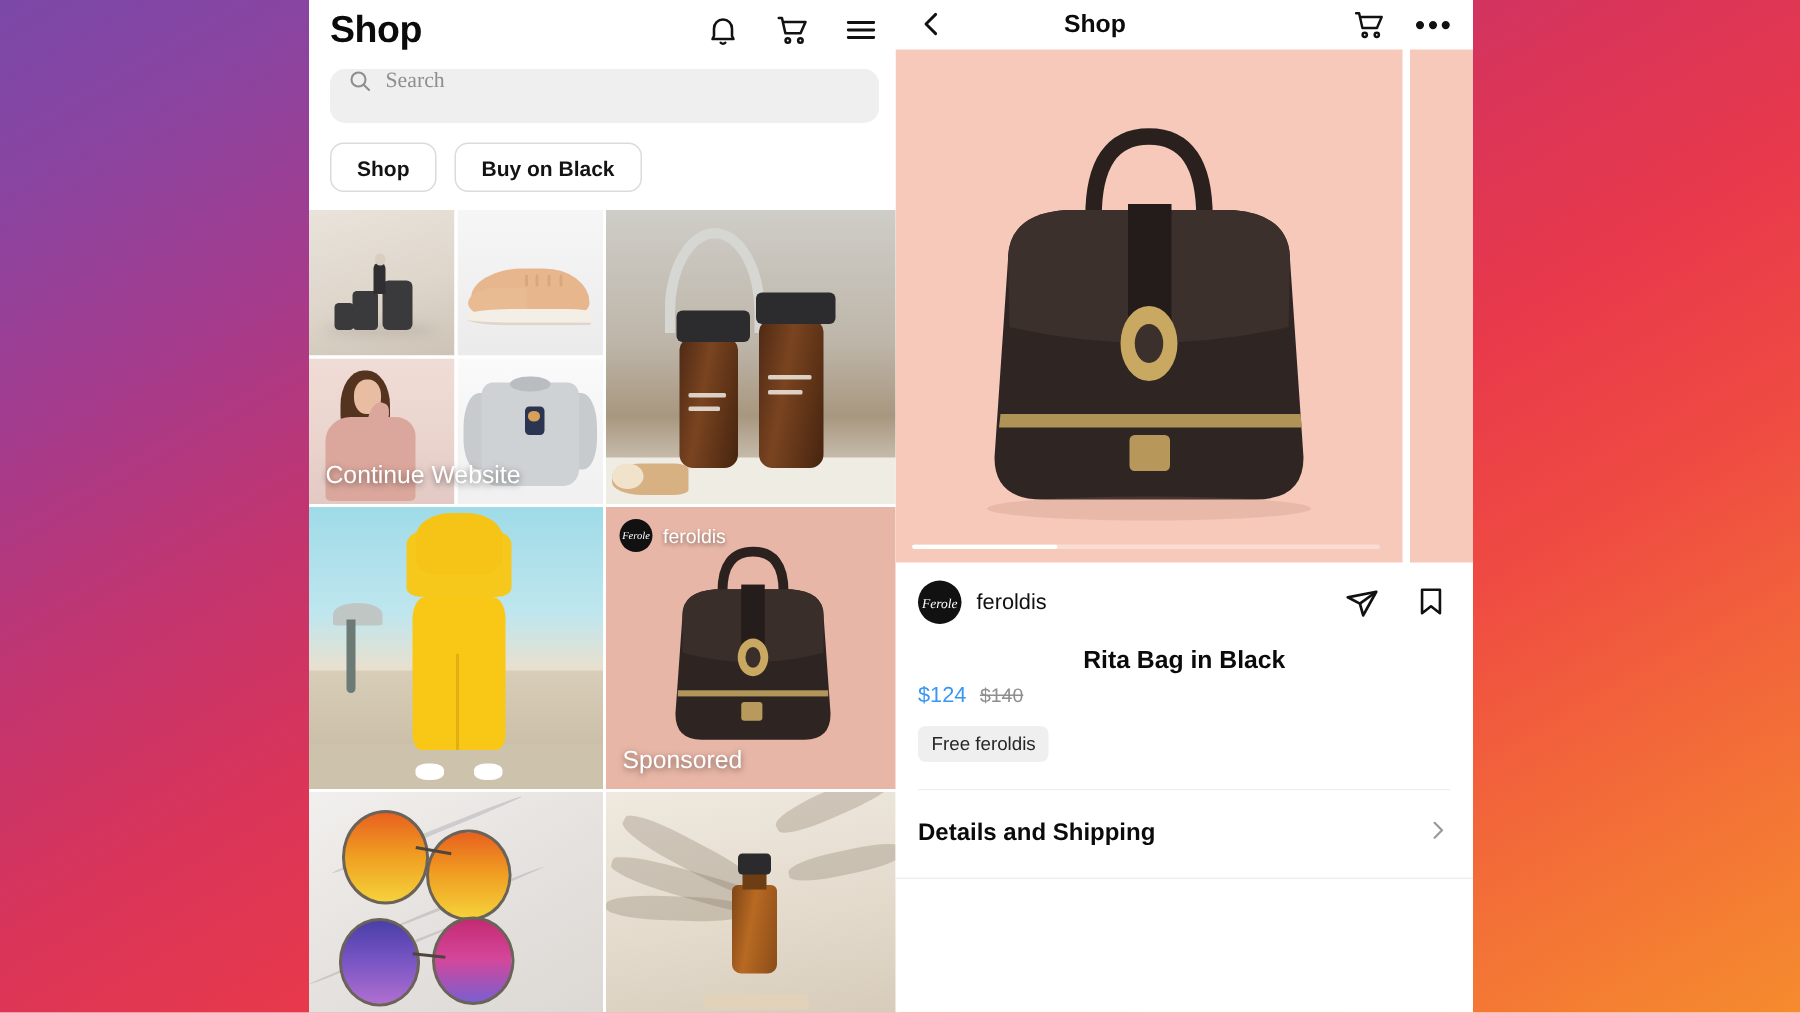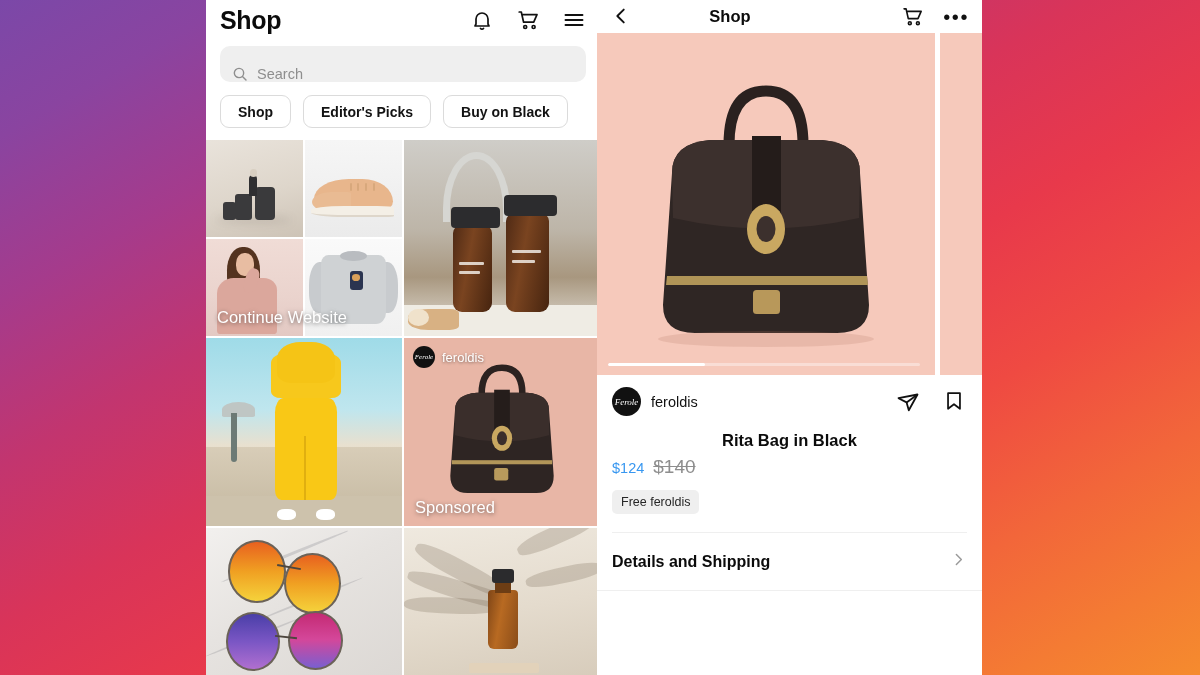--- a/index.html
+++ b/index.html
@@ -23,21 +23,21 @@
     padding: 0 14px 0 14px; background: #fff;
   }
   .lp-title { font-size: 25px; font-weight: bold; color: #0b0b0b; letter-spacing: -0.3px; }
   .lp-icons { margin-left: auto; display: flex; align-items: center; gap: 22px; }
   .ic { width: 24px; height: 24px; display: block; }
   .ic svg { display: block; }
 
   .search-wrap { padding: 6px 14px 0 14px; }
   .search-box {
     height: 36px; background: #efefef; border-radius: 10px;
-    display: flex; align-items: flex-end; padding: 0 12px; gap: 9px;
+    display: flex; align-items: flex-start; padding: 0 12px; gap: 9px; font-family: Liberation Serif, serif;
   }
   .search-text { font-size: 14.5px; color: #8e8e8e; }
 
   .chips { display: flex; gap: 12px; padding: 13px 14px 12px 14px; }
   .chip {
     border: 1px solid #dbdbdb; border-radius: 9px; height: 33px;
     display: flex; align-items: center; padding: 0 17px;
     font-size: 14px; font-weight: bold; color: #131313;
     white-space: nowrap; background: #fff;
   }
@@ -162,21 +162,21 @@
     width:29px; height:29px; border-radius:50%; background:#111;
     display:flex; align-items:center; justify-content:center; flex:0 0 auto;
   }
   .avatar-mark { color:#fff; font-size:9px; font-style:italic; font-family:"Liberation Serif", serif; }
   .handle { font-size:14.5px; color:#111; margin-left:10px; }
   .pd-actions { margin-left:auto; display:flex; align-items:center; gap:23px; }
 
   .prod-name { font-size:16.5px; font-weight:bold; color:#0b0b0b; margin-top:15px;text-align:center; }
   .price-row { display:flex; align-items:baseline; gap:9px; margin-top:6px; }
   .price-now { font-size:14.5px; color:#3897f0; font-weight:500; }
-  .price-was { font-size:19px; color:#8e8e8e; text-decoration:line-through; }
+  .price-was { font-size:13px; color:#8e8e8e; text-decoration:line-through; }
   .ship-badge {
     display:inline-block; margin-top:12px; background:#efefef; color:#262626;
     font-size:12.5px; border-radius:5px; padding:5px 9px;
   }
   .cta {
     margin-top:15px; height:42px; background:#3897f0; border-radius:7px;
     display:flex; align-items:center; justify-content:center;
     color:#fff; font-size:14.5px; font-weight:bold; border:none; width:100%;
   }
   .divider { height:1px; background:#efefef; margin-top:18px; }
@@ -222,21 +222,20 @@
           <circle cx="10.5" cy="10.5" r="7"></circle>
             <path d="M15.7 15.7L21 21"></path>
         </svg>
       </span>
       <span class="search-text">Search</span>
     </div>
   </div>
 
   <div class="chips">
     <div class="chip">Shop</div>
-    <div class="chip">Editor's Picks</div>
     <div class="chip">Buy on Black</div>
   </div>
 
   <div class="grid">
 
     <div class="tile" style="height:196px">
       <div class="collage">
         <div class="cc">
           <div class="art-candles">
             <div class="shadow"></div>

